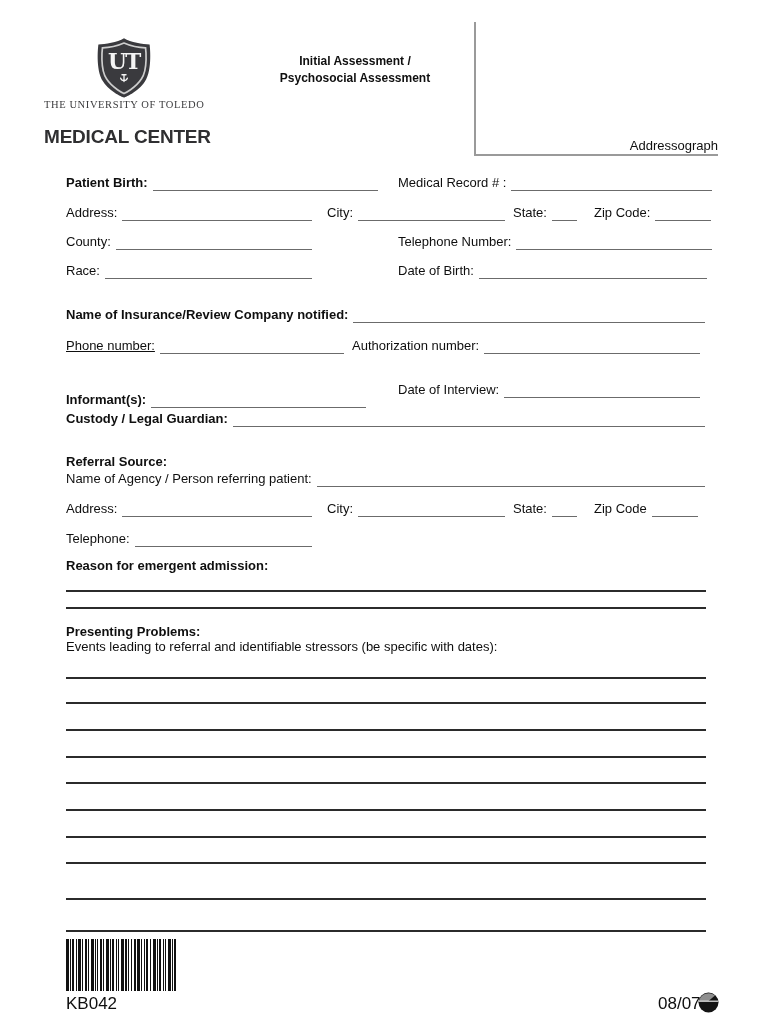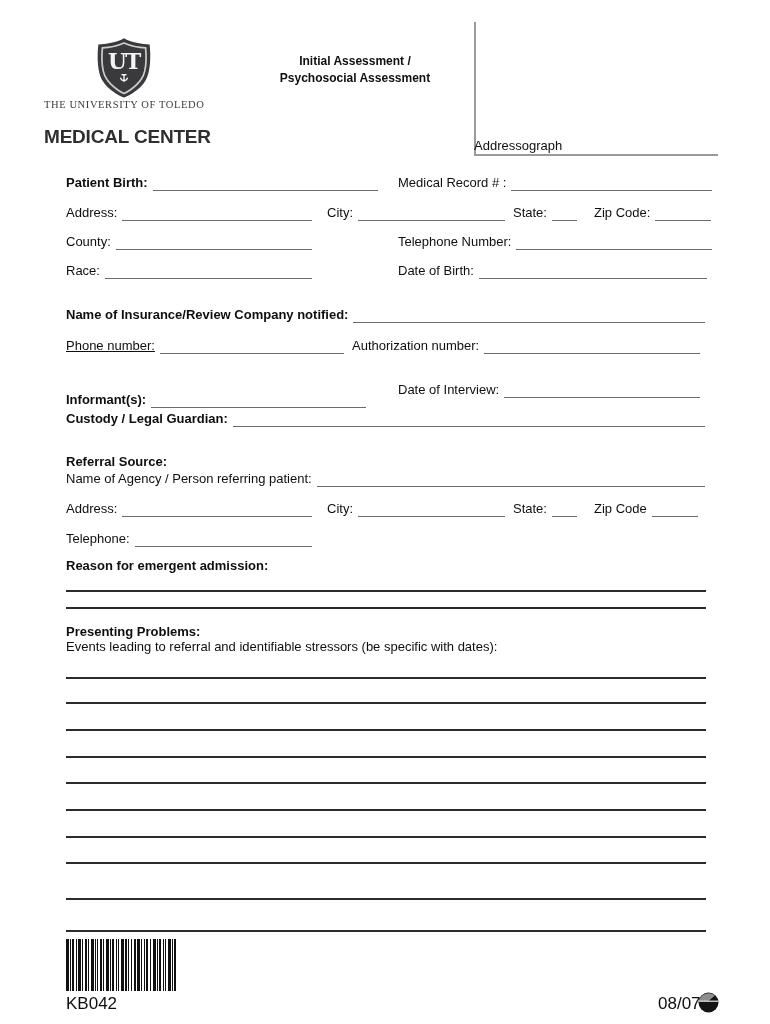--- a/index.html
+++ b/index.html
@@ -19,21 +19,21 @@
   
   .title { position:absolute; left:230px; top:53px; width:250px; text-align:center;
            font-weight:bold; font-size:12px; line-height:17px; }
   .org { position:absolute; left:44px; top:99px; width:152px; text-align:center; }
   .org-line1 { font-family:"Liberation Serif", serif; font-size:10.5px; letter-spacing:0.6px;
                color:#3c3c3e; white-space:nowrap; }
   .org-line2 { font-family:"Liberation Sans", sans-serif; font-weight:bold; font-size:19px;
                letter-spacing:-0.2px; color:#2f2f31; white-space:nowrap; margin-top:16px; }
   .addr-vline { position:absolute; left:474px; top:22px; width:2px; height:132px; background:#9a9a9a; }
   .addr-hline { position:absolute; left:474px; top:154px; width:244px; height:2px; background:#9a9a9a; }
-  .addr-label { position:absolute; left:474px; top:138px; width:244px; text-align:left; font-size:13px; }
+  .addr-label { position:absolute; left:474px; top:138px; width:244px; text-align:right; font-size:13px; }
   
   .footer-text { position:absolute; top:994px; font-size:17px; }
 </style>
 </head>
 <body>
 
 <div class="page">
 
   <div class="abs" style="left:90px; top:37px; width:68px; height:62px;">
     <svg width="68" height="62" viewBox="0 0 100 92">

